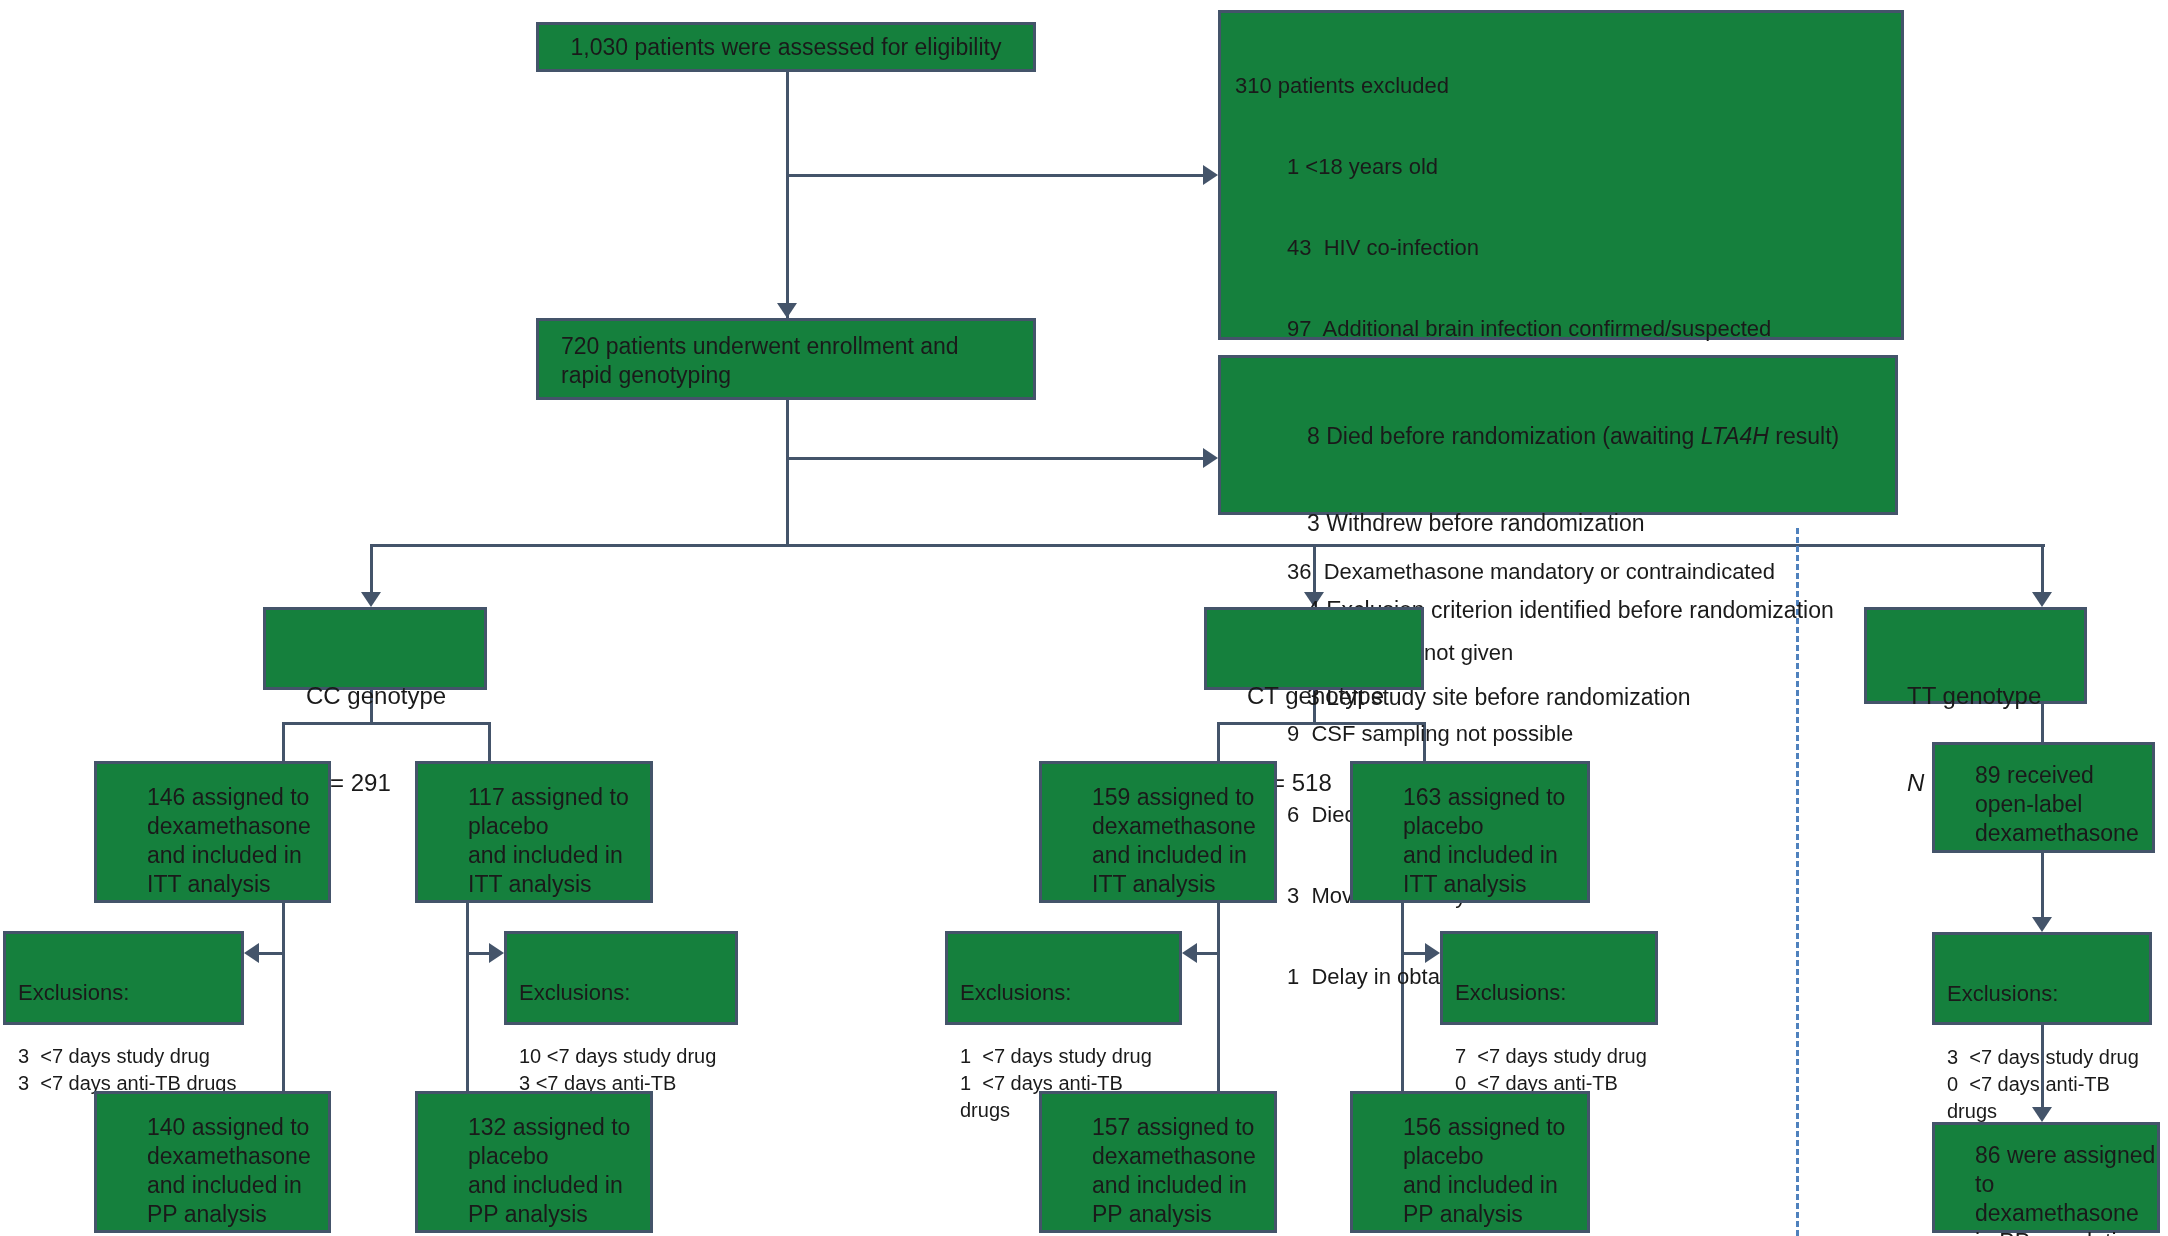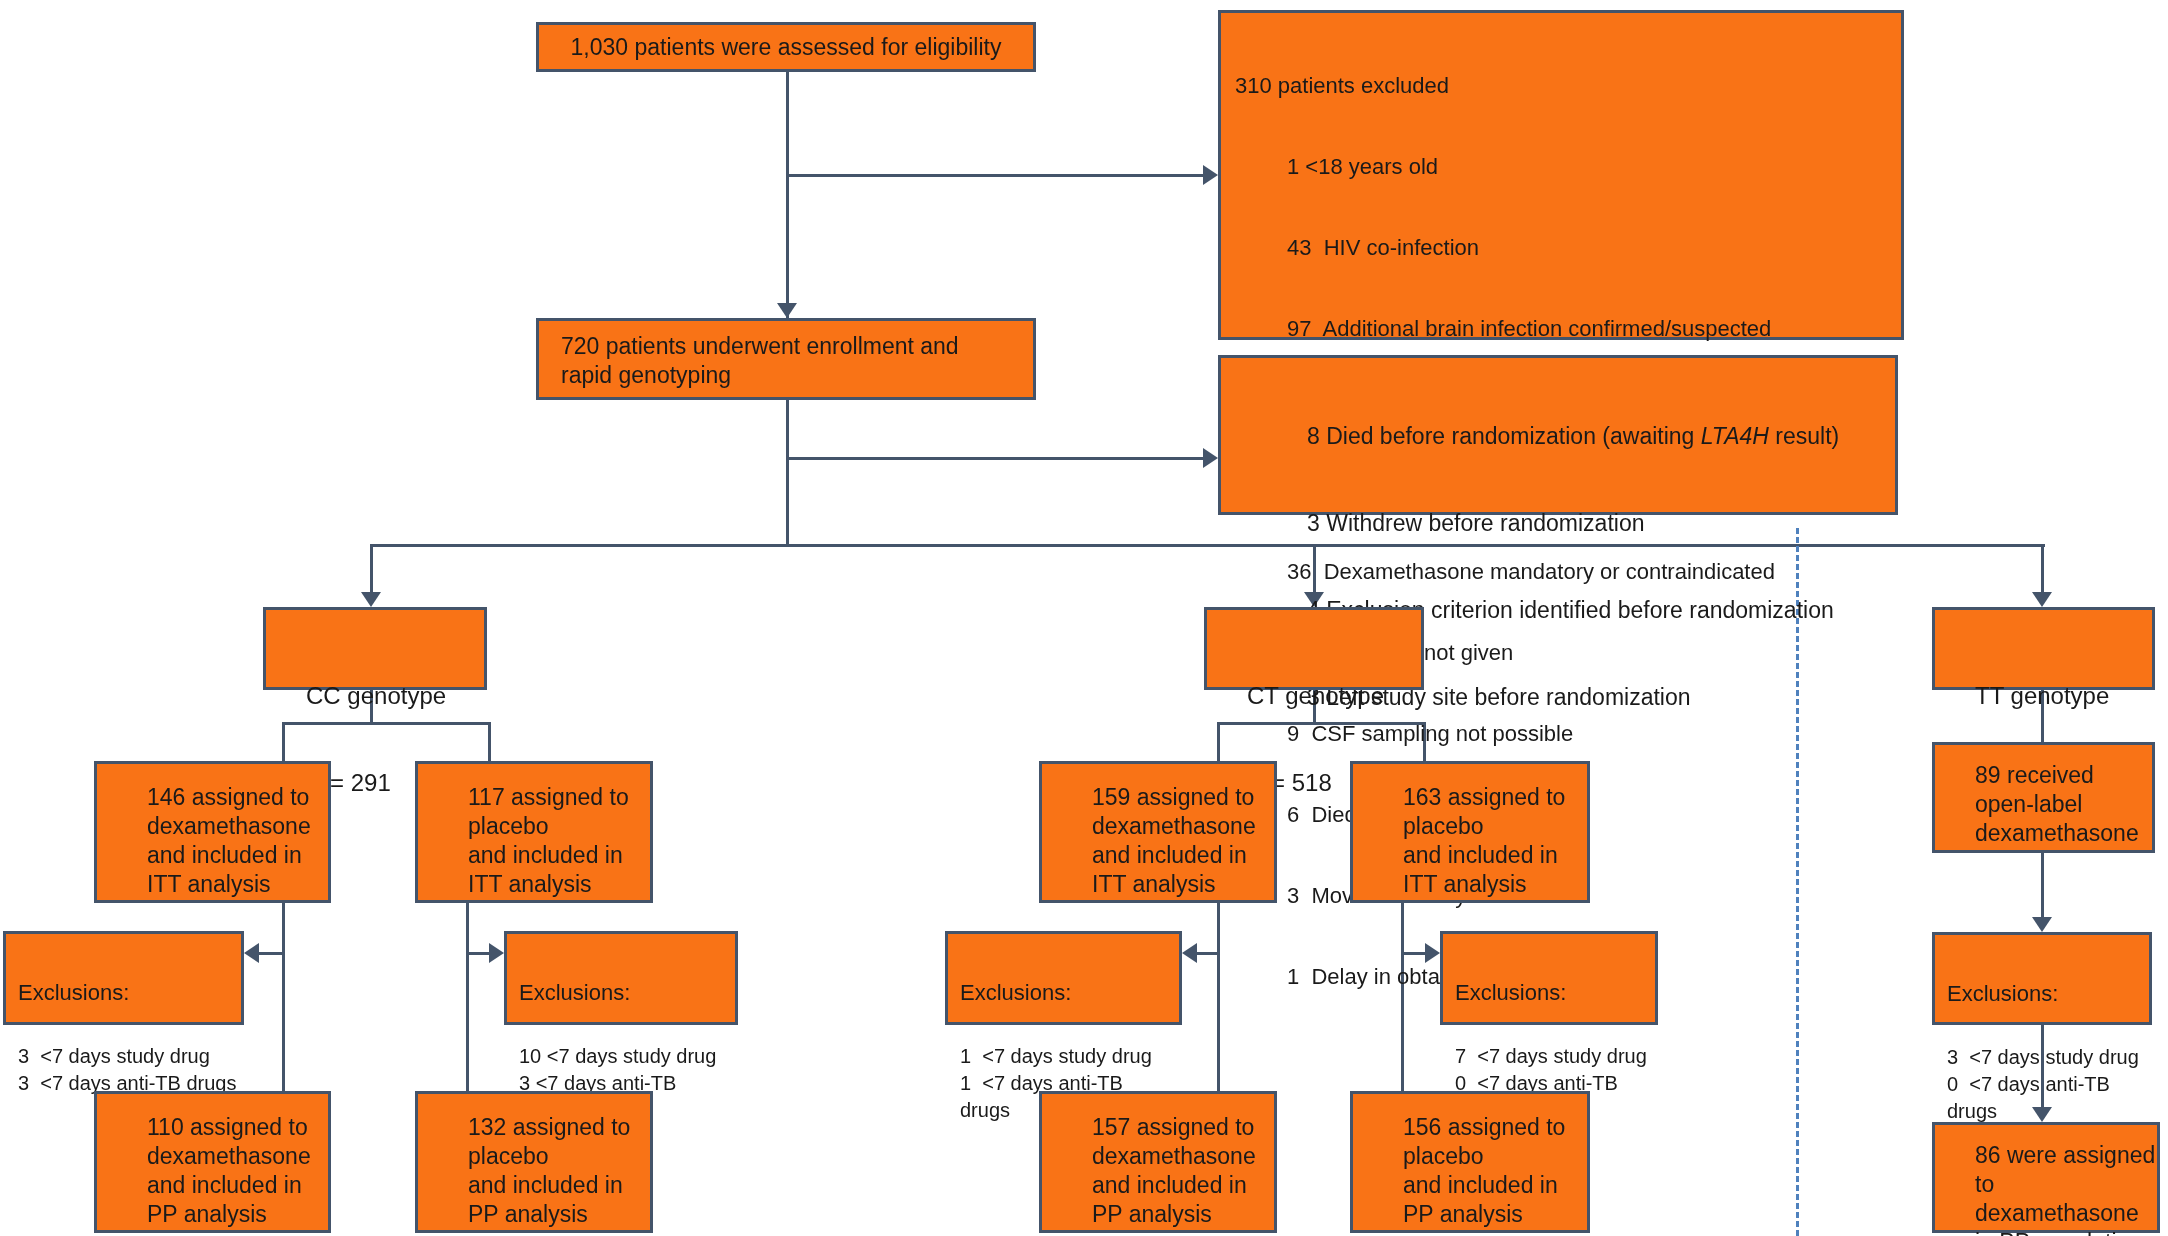--- a/index.html
+++ b/index.html
@@ -13,21 +13,21 @@
     width:2168px;height:1236px;
     background:#ffffff;
     font-family:"Liberation Sans","DejaVu Sans",sans-serif;
     color:var(--text);
     overflow:hidden;
   }
   .box{
     position:absolute;
     box-sizing:border-box;
     border:3px solid var(--line);
-    background:#f97316;
+    background:#15803d;
   }
   .txt{white-space:pre-wrap;}
   .h,.v{position:absolute;background:var(--line);}
   .arrD,.arrR,.arrL{position:absolute;width:0;height:0;}
   .arrD{border-left:10px solid transparent;border-right:10px solid transparent;border-top:15px solid var(--line);}
   .arrR{border-top:10px solid transparent;border-bottom:10px solid transparent;border-left:15px solid var(--line);}
   .arrL{border-top:10px solid transparent;border-bottom:10px solid transparent;border-right:15px solid var(--line);}
   .dash{position:absolute;width:0;border-left:3px dashed var(--dashed);}
   
   .elig{font-size:23px;line-height:44px;text-align:center;}
@@ -139,21 +139,21 @@
       <div>CC genotype</div>
       <div><i>N</i><span> = 291</span></div>
     </div>
   </div>
   <div class="box geno" style="left:1204px;top:607px;width:220px;height:83px">
     <div class="txt">
       <div>CT genotype</div>
       <div><i>N</i><span> = 518</span></div>
     </div>
   </div>
-  <div class="box geno" style="left:1932px;top:607px;width:223px;height:83px">
+  <div class="box geno" style="left:1864px;top:607px;width:223px;height:97px">
     <div class="txt">
       <div>TT genotype</div>
       <div><i>N</i><span> = 89</span></div>
     </div>
   </div>
 
   <div class="box arm" style="left:94px;top:761px;width:237px;height:142px">
     <div class="txt">146 assigned to
 dexamethasone
 and included in
@@ -213,21 +213,21 @@
   </div>
   <div class="box excl" style="left:1932px;top:932px;width:220px;height:93px">
     <div class="txt">
       <div class="excl-title">Exclusions:</div>
       <div class="excl-lines">3  &lt;7 days study drug
 0  &lt;7 days anti-TB drugs</div>
     </div>
   </div>
 
   <div class="box arm" style="left:94px;top:1091px;width:237px;height:142px">
-    <div class="txt">110 assigned to
+    <div class="txt">140 assigned to
 dexamethasone
 and included in
 PP analysis</div>
   </div>
   <div class="box arm" style="left:415px;top:1091px;width:238px;height:142px">
     <div class="txt">132 assigned to
 placebo
 and included in
 PP analysis</div>
   </div>

